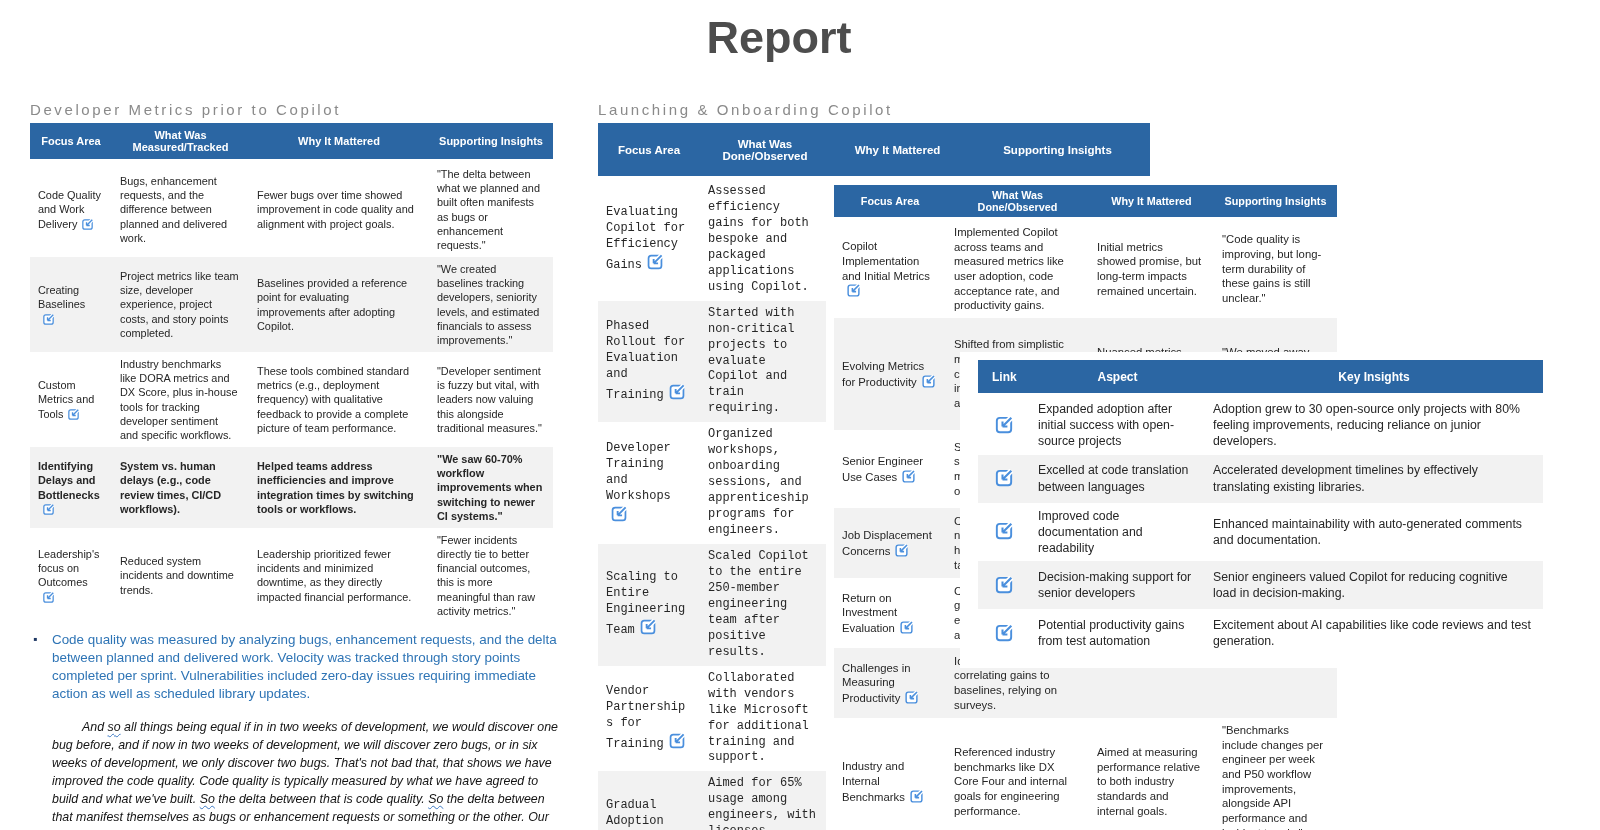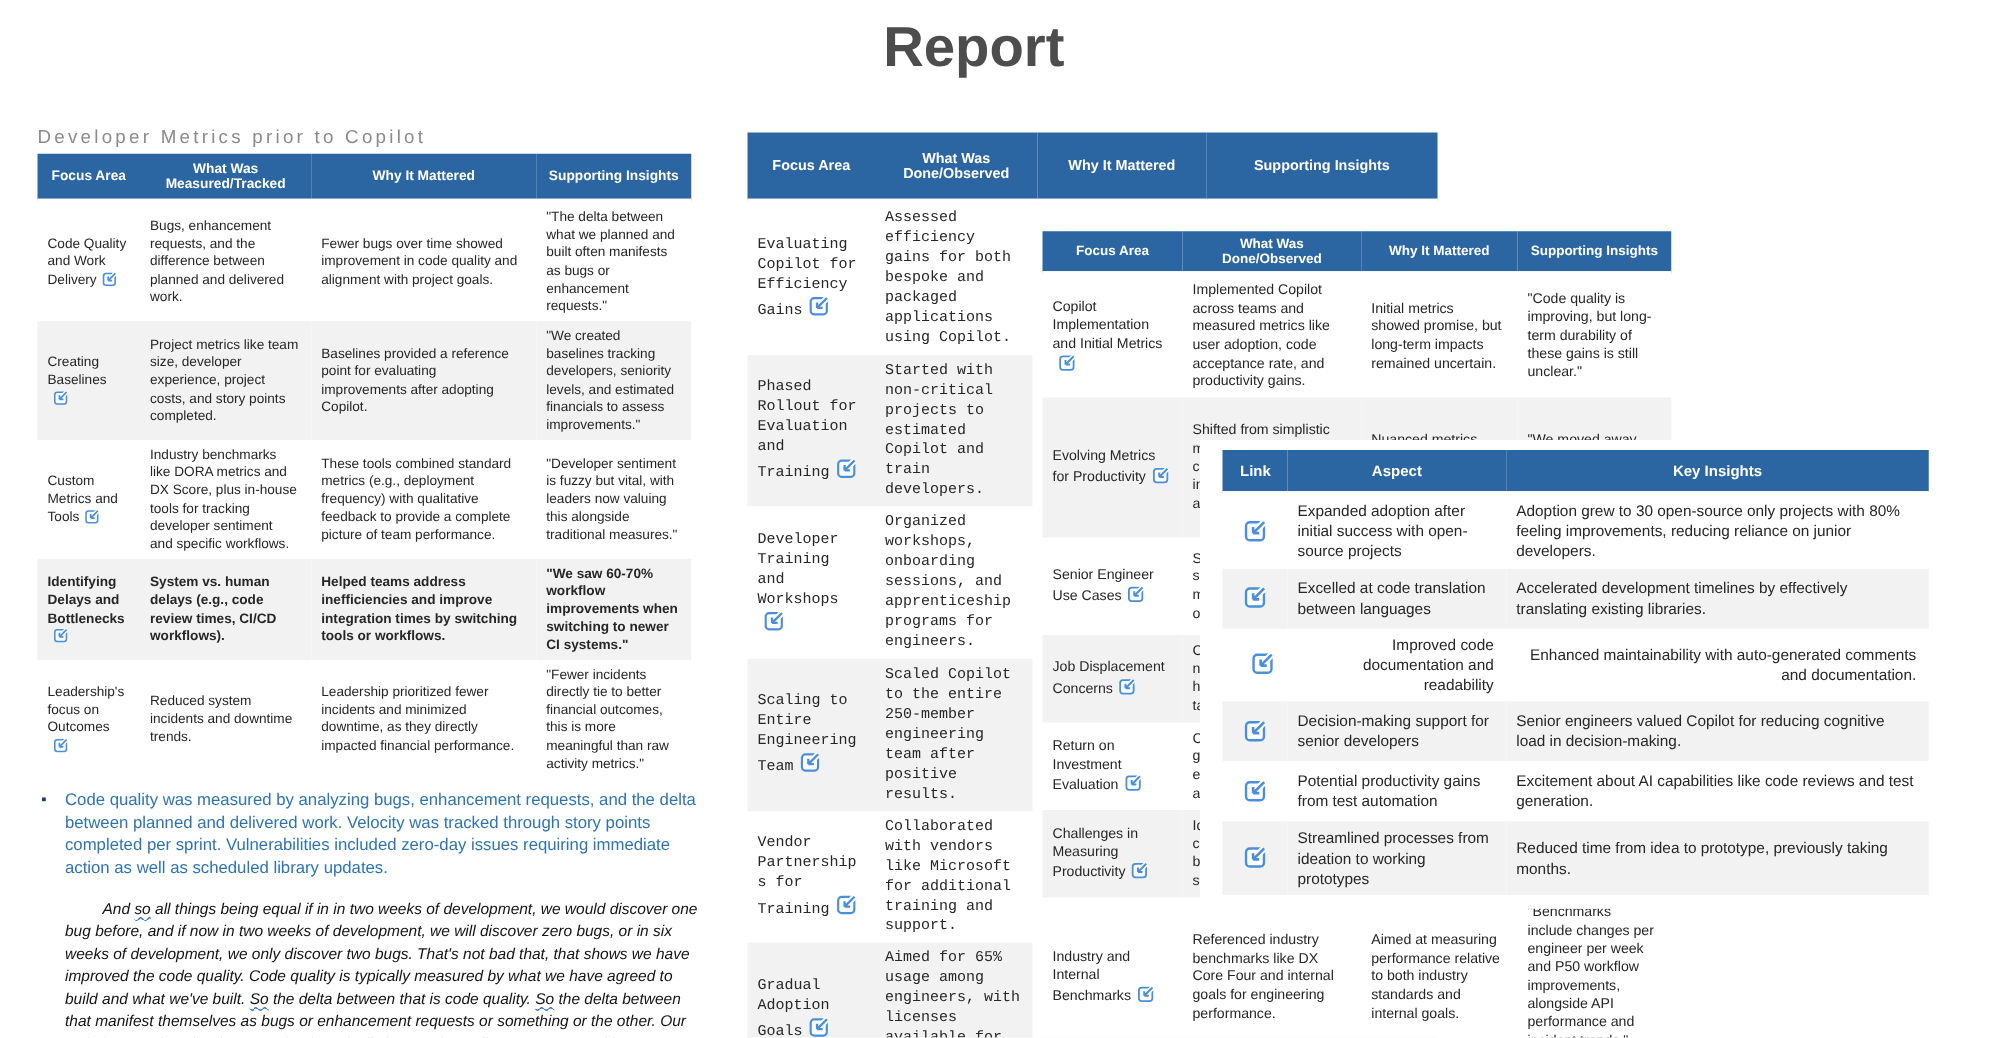--- a/index.html
+++ b/index.html
@@ -121,20 +121,21 @@
         </table>
       </div>
     <div class="notes">
       <div class="bullet"><span>Code quality was measured by analyzing bugs, enhancement requests, and the delta between planned and delivered work. Velocity was tracked through story points completed per sprint. Vulnerabilities included zero-day issues requiring immediate action as well as scheduled library updates.</span></div>
       <p class="transcript"><span>And </span><span class="wavy">so</span><span> all things being equal if in in two weeks of development, we would discover one bug before, and if now in two weeks of development, we will discover zero bugs, or in six weeks of development, we only discover two bugs. That's not bad that, that shows we have improved the code quality. Code quality is typically measured by what we have agreed to build and what we've built. </span><span class="wavy">So</span><span> the delta between that is code quality. </span><span class="wavy">So</span><span> the delta between that manifest themselves as bugs or enhancement requests or something or the other. Our task that needs to be done. So that is typically how code quality gets measured because quality does not exist in isolation.</span></p>
 
     </div>
   </section>
 
   <section class="sec sec-launch">
+    <div class="sec-heading">Launching &amp; Onboarding Copilot</div>
     <div>
         <table class="t-launch">
           <colgroup>
             <col style="width: 102px;">
             <col style="width: 130px;">
             <col style="width: 135px;">
             <col style="width: 185px;">
           </colgroup>
           <thead>
             <tr>
@@ -154,21 +155,21 @@
               <td>Assessed efficiency gains for both bespoke and packaged applications using Copilot.</td>
               <td></td>
               <td></td>
             </tr>
             <tr class="stripe" style="height: 83px;">
               <td>Phased Rollout for Evaluation and Training<span class="icon-wrap"><svg width="18" height="18" viewBox="0 0 24 24">
                     <rect x="3.4" y="3.4" width="17.2" height="17.2" rx="3.6" fill="#fff" stroke="#4a8fdd" stroke-width="2.3"></rect>
                     <path d="M20.8 3.2 L10.2 13.8" stroke="#fff" stroke-width="6.5" fill="none"></path>
                     <path d="M20.8 3.2 L10.2 13.8 M10.2 13.8 L10.2 7.9 M10.2 13.8 L16.1 13.8" stroke="#4a8fdd" stroke-width="2.5" fill="none"></path>
                   </svg></span></td>
-              <td>Started with non-critical projects to estimated Copilot and train developers.</td>
+              <td>Started with non-critical projects to evaluate Copilot and train requiring.</td>
               <td></td>
               <td></td>
             </tr>
             <tr style="height: 85px;">
               <td>Developer Training and Workshops<span class="icon-wrap"><svg width="18" height="18" viewBox="0 0 24 24">
                     <rect x="3.4" y="3.4" width="17.2" height="17.2" rx="3.6" fill="#fff" stroke="#4a8fdd" stroke-width="2.3"></rect>
                     <path d="M20.8 3.2 L10.2 13.8" stroke="#fff" stroke-width="6.5" fill="none"></path>
                     <path d="M20.8 3.2 L10.2 13.8 M10.2 13.8 L10.2 7.9 M10.2 13.8 L16.1 13.8" stroke="#4a8fdd" stroke-width="2.5" fill="none"></path>
                   </svg></span></td>
               <td>Organized workshops, onboarding sessions, and apprenticeship programs for engineers.</td>
@@ -340,21 +341,21 @@
             </tr>
             <tr class="stripe" style="height: 48px;">
               <td><span class="icon-wrap" style="margin-left: 8px;"><svg width="20" height="20" viewBox="0 0 24 24">
                     <rect x="3.4" y="3.4" width="17.2" height="17.2" rx="3.6" fill="#fff" stroke="#4a8fdd" stroke-width="2.3"></rect>
                     <path d="M20.8 3.2 L10.2 13.8" stroke="#fff" stroke-width="6.5" fill="none"></path>
                     <path d="M20.8 3.2 L10.2 13.8 M10.2 13.8 L10.2 7.9 M10.2 13.8 L16.1 13.8" stroke="#4a8fdd" stroke-width="2.5" fill="none"></path>
                   </svg></span></td>
               <td>Excelled at code translation between languages</td>
               <td>Accelerated development timelines by effectively translating existing libraries.</td>
             </tr>
-            <tr style="height: 48px; text-align: right;">
+            <tr style="height: 48px;">
               <td><span class="icon-wrap" style="margin-left: 8px;"><svg width="20" height="20" viewBox="0 0 24 24">
                     <rect x="3.4" y="3.4" width="17.2" height="17.2" rx="3.6" fill="#fff" stroke="#4a8fdd" stroke-width="2.3"></rect>
                     <path d="M20.8 3.2 L10.2 13.8" stroke="#fff" stroke-width="6.5" fill="none"></path>
                     <path d="M20.8 3.2 L10.2 13.8 M10.2 13.8 L10.2 7.9 M10.2 13.8 L16.1 13.8" stroke="#4a8fdd" stroke-width="2.5" fill="none"></path>
                   </svg></span></td>
               <td>Improved code documentation and readability</td>
               <td>Enhanced maintainability with auto-generated comments and documentation.</td>
             </tr>
             <tr class="stripe" style="height: 48px;">
               <td><span class="icon-wrap" style="margin-left: 8px;"><svg width="20" height="20" viewBox="0 0 24 24">
@@ -366,27 +367,18 @@
               <td>Senior engineers valued Copilot for reducing cognitive load in decision-making.</td>
             </tr>
             <tr style="height: 48px;">
               <td><span class="icon-wrap" style="margin-left: 8px;"><svg width="20" height="20" viewBox="0 0 24 24">
                     <rect x="3.4" y="3.4" width="17.2" height="17.2" rx="3.6" fill="#fff" stroke="#4a8fdd" stroke-width="2.3"></rect>
                     <path d="M20.8 3.2 L10.2 13.8" stroke="#fff" stroke-width="6.5" fill="none"></path>
                     <path d="M20.8 3.2 L10.2 13.8 M10.2 13.8 L10.2 7.9 M10.2 13.8 L16.1 13.8" stroke="#4a8fdd" stroke-width="2.5" fill="none"></path>
                   </svg></span></td>
               <td>Potential productivity gains from test automation</td>
               <td>Excitement about AI capabilities like code reviews and test generation.</td>
-            </tr>
-            <tr class="stripe" style="height: 48px;">
-              <td><span class="icon-wrap" style="margin-left: 8px;"><svg width="20" height="20" viewBox="0 0 24 24">
-                    <rect x="3.4" y="3.4" width="17.2" height="17.2" rx="3.6" fill="#fff" stroke="#4a8fdd" stroke-width="2.3"></rect>
-                    <path d="M20.8 3.2 L10.2 13.8" stroke="#fff" stroke-width="6.5" fill="none"></path>
-                    <path d="M20.8 3.2 L10.2 13.8 M10.2 13.8 L10.2 7.9 M10.2 13.8 L16.1 13.8" stroke="#4a8fdd" stroke-width="2.5" fill="none"></path>
-                  </svg></span></td>
-              <td>Streamlined processes from ideation to working prototypes</td>
-              <td>Reduced time from idea to prototype, previously taking months.</td>
             </tr>
           </tbody>
         </table>
       </div>
   </section>
 </div>
 
 </body></html>

